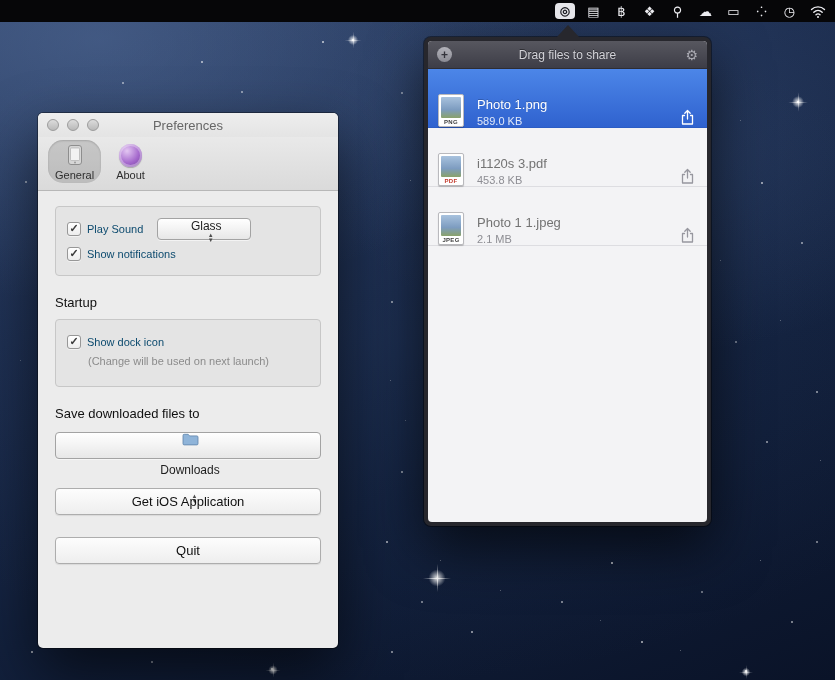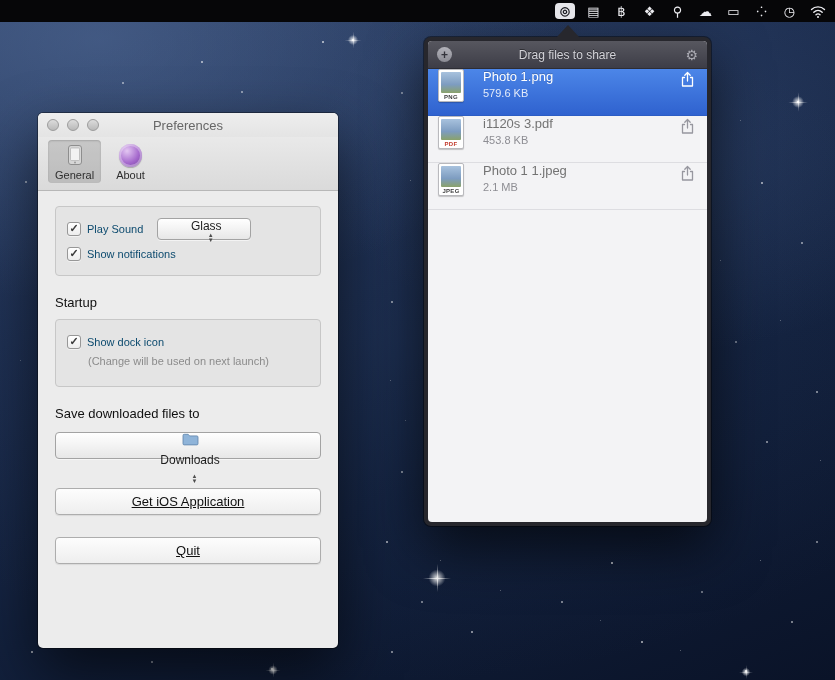--- a/index.html
+++ b/index.html
@@ -78,21 +78,21 @@
     box-shadow:0 25px 60px rgba(0,0,0,.6), 0 0 0 1px rgba(0,0,0,.35); z-index:10; }
   .titlebar { position:relative; height:24px; display:flex; align-items:center; padding-left:9px;
     background:linear-gradient(#eeeeee,#e4e4e4); border-radius:5px 5px 0 0; }
   .tl { width:12px; height:12px; border-radius:50%; margin-right:8px;
     background:linear-gradient(#dcdcdc,#b9b9b9); border:1px solid #9c9c9c; }
   .wtitle { position:absolute; left:0; right:0; text-align:center; font-size:13px; color:#676767; }
   .toolbar { height:54px; display:flex; align-items:center; gap:8px; padding:2px 10px 6px;
     background:linear-gradient(#e9e9e9,#dadada); border-bottom:1px solid #b7b7b7; }
   .titem { display:flex; flex-direction:column; align-items:center; justify-content:center;
     padding:3px 7px 2px; border-radius:4px; cursor:default; }
-  .titem.selected { background:rgba(0,0,0,.14); box-shadow:inset 0 1px 2px rgba(0,0,0,.18); }
+  .titem.selected { background:rgba(0,0,0,.14); box-shadow:inset 0 1px 2px rgba(0,0,0,.18);border-radius:15px; }
   .tlabel { font-size:11px; color:#2e2e2e; margin-top:2px; }
   .gen-icon { width:24px; height:24px; display:flex; align-items:center; justify-content:center; }
   .about-icon { width:23px; height:23px; border-radius:50%;
     background:radial-gradient(circle at 35% 30%, #e3c6f2, #a468cc 55%, #6e3d99);
     box-shadow:inset 0 0 0 2px rgba(255,255,255,.35), 0 1px 1px rgba(0,0,0,.25); }
   .pbody { padding:15px 17px 16px; }
   .heading { font-size:13px; color:#101010; margin-bottom:9px; }
   .group { background:#e4e4e4; border:1px solid #c7c7c7; border-radius:4px;
     padding:9px 11px; margin-bottom:19px; }
   .row { display:flex; align-items:center; gap:6px; min-height:25px; }
@@ -102,26 +102,26 @@
   .ck { font-size:11px; font-weight:bold; color:#3c3c3c; line-height:1; margin-top:-1px; }
   .clabel { font-size:11px; color:#0c4a6e; }
   .popup { display:inline-flex; align-items:center; height:22px; padding:0 5px 0 9px;
     background:linear-gradient(#ffffff,#e7e7e7); border:1px solid #a3a3a3; border-radius:4px;
     box-shadow:0 1px 0 rgba(255,255,255,.55); cursor:default;flex-direction:column; }
   .popup .pval { font-size:12px; color:#1d1d1d; flex:1; white-space:nowrap; }
   .arrows { display:flex; flex-direction:column; align-items:center; justify-content:center;
     margin-left:9px; color:#4d4d4d; }
   .arrows i { font-style:normal; font-size:6px; line-height:5px; }
   .popup.small { width:94px; margin-left:8px; }
-  .popup.wide { width:100%; height:27px; gap:7px; margin-bottom:29px; }
+  .popup.wide { width:100%; height:27px; gap:17px; margin-bottom:29px; }
   .note { font-size:11px; color:#8b8b8b; margin:1px 0 10px 21px; }
   .savehead { margin-bottom:11px; }
   .pbtn { display:block; width:100%; height:27px; border:1px solid #adadad; border-radius:4px;
     background:linear-gradient(#fdfdfd,#eeeeee); font-size:13px; color:#101010;
-    font-family:inherit; box-shadow:0 1px 1px rgba(0,0,0,.08); cursor:default;text-decoration:underline; }
+    font-family:inherit; box-shadow:0 1px 1px rgba(0,0,0,.08); cursor:default; }
   .pbtn.first { margin-top:0; }
   .pbtn.second { margin-top:22px; }
   .folder-icon { display:flex; align-items:center; }
 
   
   .popwrap { position:absolute; left:424px; top:25px; width:287px; z-index:15; }
   .arrow { width:0; height:0; margin:0 auto; border-left:12px solid transparent;
     border-right:12px solid transparent; border-bottom:13px solid #27272d; position:relative; z-index:2; }
   .frame { background:#27272d; border-radius:7px; padding:4px; height:489px; margin-top:-1px;
     box-shadow:0 22px 55px rgba(0,0,0,.65), 0 0 0 1px rgba(0,0,0,.4); }
@@ -129,21 +129,21 @@
     display:flex; flex-direction:column; }
   .phead { position:relative; height:28px; flex:0 0 auto; display:flex; align-items:center;
     padding:0 9px; background:linear-gradient(#57575f,#3d3d47); border-bottom:1px solid #2d2d34; }
   .addbtn { width:15px; height:15px; border-radius:50%; background:linear-gradient(#b3b3ba,#8b8b94);
     color:#33333b; display:flex; align-items:center; justify-content:center; font-size:12px;
     font-weight:bold; line-height:1; z-index:1; cursor:default; }
   .ptitle { position:absolute; left:0; right:0; text-align:center; font-size:12px; color:#d2d2d8;
     text-shadow:0 -1px 0 rgba(0,0,0,.4); }
   .gearbtn { margin-left:auto; color:#aaaab2; font-size:14px; line-height:1; z-index:1; cursor:default; }
   .plist { flex:1; }
-  .frow { height:47px; display:flex; align-items:flex-start; gap:19px; padding:0 10px;
+  .frow { height:59px; display:flex; align-items:flex-end; gap:13px; padding:0 10px;
     border-bottom:1px solid #dddde1; cursor:default; }
   .frow.selected { background:linear-gradient(#4c86e8,#2f62cf); border-bottom-color:#2b5cc4; }
   .ficon { width:26px; height:33px; background:#fff; border:1px solid #b9b9bd; border-radius:2px;
     display:flex; flex-direction:column; overflow:hidden; flex:0 0 auto;
     box-shadow:0 1px 1px rgba(0,0,0,.2); }
   .thumb { flex:1; margin:2px 2px 1px; border-radius:1px;
     background:linear-gradient(#a8c2de 0%, #7d9cc0 60%, #8aa26b 100%); }
   .ftype { font-size:6px; font-weight:bold; text-align:center; color:#3d3d3d;
     line-height:7px; letter-spacing:.3px; }
   .ftype.pdf { color:#c2392b; }
@@ -277,21 +277,21 @@
           <span class="gearbtn">⚙</span>
         </div>
         <div class="plist">
           <div class="frow selected">
             <span class="ficon">
               <i class="thumb"></i>
               <b class="ftype">PNG</b>
             </span>
             <span class="fmeta">
               <span class="fname">Photo 1.png</span>
-              <span class="fsize">579.6 KB</span>
+              <span class="fsize">589.0 KB</span>
             </span>
             <span class="share">
               <svg width="17" height="17" viewBox="0 0 17 17" fill="none" stroke="currentColor" stroke-width="1.3" stroke-linecap="round" stroke-linejoin="round">
                 <path d="M5.5 6.5 H3.5 V15 H13.5 V6.5 H11.5"></path>
                 <path d="M8.5 10 V1.5 M8.5 1.5 L5.8 4.2 M8.5 1.5 L11.2 4.2"></path>
               </svg>
             </span>
           </div>
           <div class="frow">
             <span class="ficon">

